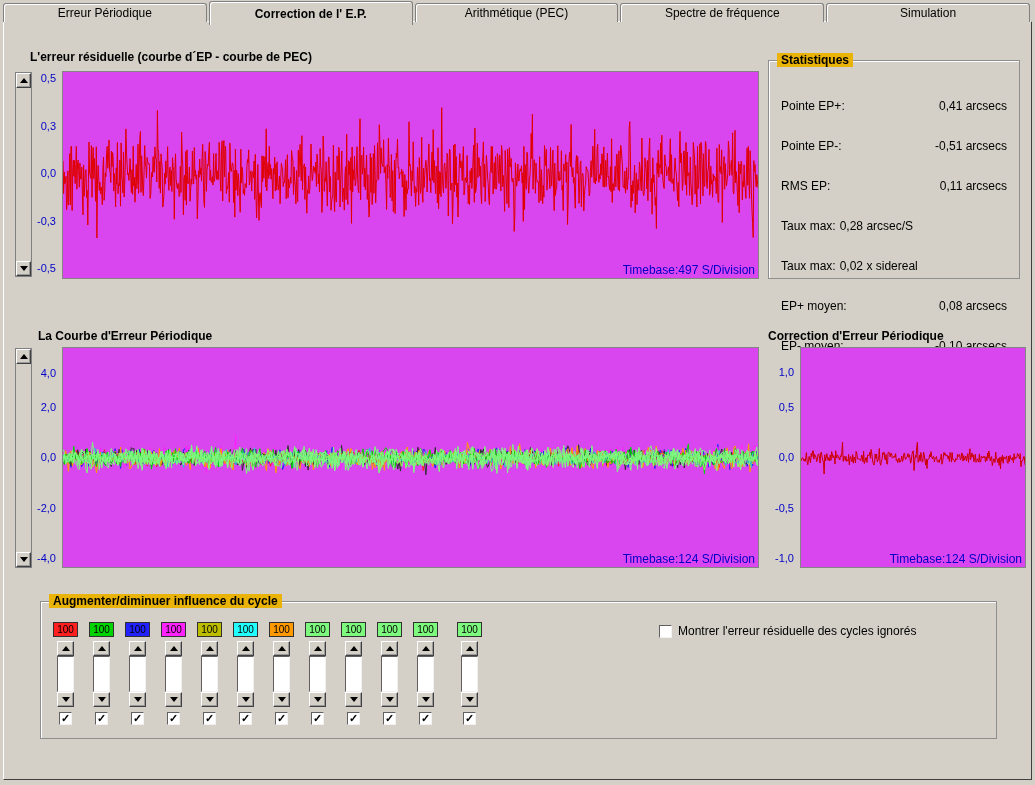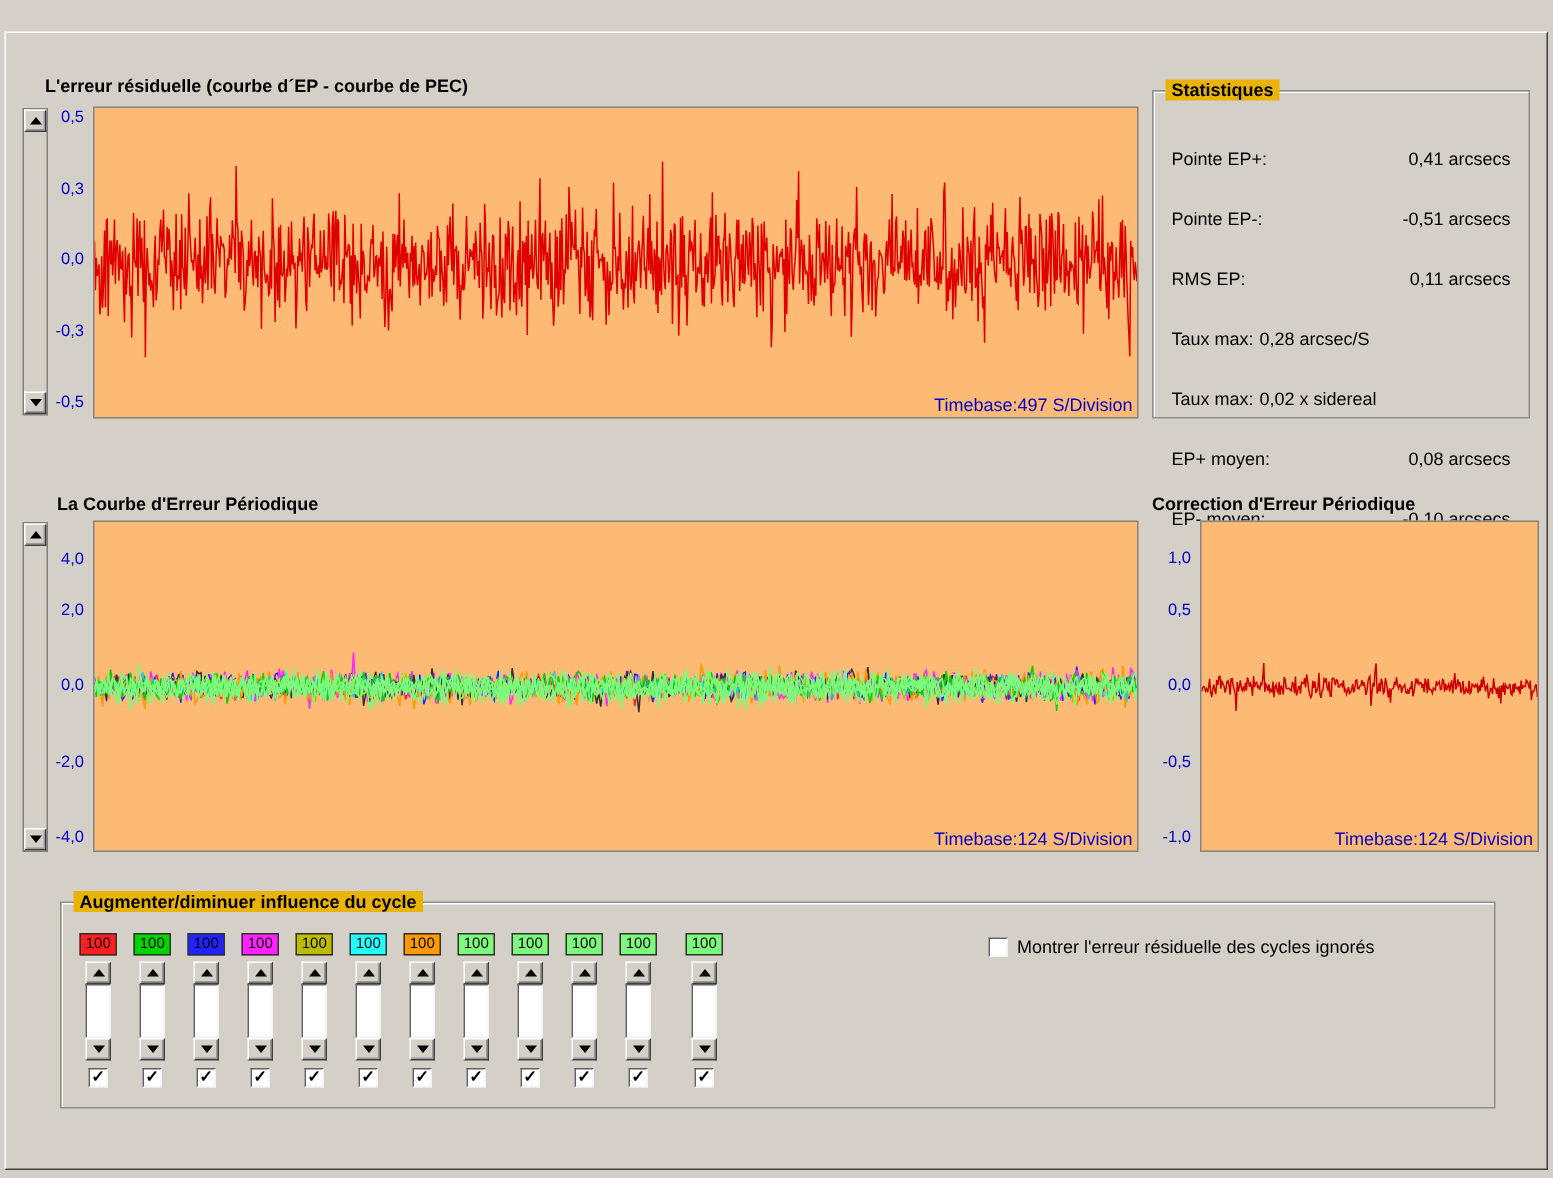--- a/index.html
+++ b/index.html
@@ -37,21 +37,21 @@
   .tri-down{border-left:4px solid transparent;border-right:4px solid transparent;border-top:5px solid #000;}
 
   
   .ticks{position:absolute;color:#0000c8;font-size:11px;}
   .ticks span{position:absolute;right:2px;line-height:14px;white-space:nowrap;}
   .tk1{left:30px;top:49px;width:24px;height:208px;}
   .tk2{left:30px;top:325px;width:24px;height:221px;}
   .tk3{left:758px;top:325px;width:34px;height:221px;}
 
   
-  .plot{position:absolute;background:#fdba74;border:1px solid #848484;box-sizing:border-box;}
+  .plot{position:absolute;background:#d946ef;border:1px solid #848484;box-sizing:border-box;}
   .p1{left:58px;top:49px;width:697px;height:208px;}
   .p2{left:58px;top:325px;width:697px;height:221px;}
   .p3{left:796px;top:325px;width:226px;height:221px;}
   .timebase{position:absolute;right:3px;bottom:1px;color:#0000c8;font-size:12px;white-space:nowrap;}
 
   
   .groupbox{position:absolute;border:1px solid #8e8e8e;box-shadow:inset 1px 1px 0 #fff;box-sizing:border-box;}
   .legend{position:absolute;top:-8px;left:8px;background:#eab308;padding:0 4px;font-weight:bold;white-space:nowrap;}
   .stats{left:764px;top:38px;width:252px;height:219px;}
   .cycles{left:36px;top:579px;width:957px;height:138px;}
@@ -77,20 +77,37 @@
     box-sizing:border-box;display:flex;align-items:center;justify-content:center;flex:0 0 auto;}
   .checkbox .mark{font-size:11px;line-height:11px;font-weight:bold;margin-top:-1px;}
 
   .show-ignored{position:absolute;left:582px;top:22px;display:flex;align-items:center;gap:6px;cursor:default;padding-left:36px;}
 </style>
 </head>
 <body>
 
 <div id="window">
 
+  <div class="tabbar">
+      <div class="tab">
+        <span>Erreur Périodique</span>
+      </div>
+      <div class="tab active">
+        <span>Correction de l' E.P.</span>
+      </div>
+      <div class="tab">
+        <span>Arithmétique (PEC)</span>
+      </div>
+      <div class="tab">
+        <span>Spectre de fréquence</span>
+      </div>
+      <div class="tab">
+        <span>Simulation</span>
+      </div>
+    </div>
 
   <div class="panel">
 
     <div class="chart-title t1">L'erreur résiduelle (courbe d´EP - courbe de PEC)</div>
 
     <div class="vscroll s1">
       <div class="win-btn">
         <span class="tri tri-up"></span>
       </div>
       <div class="sb-track"></div>

